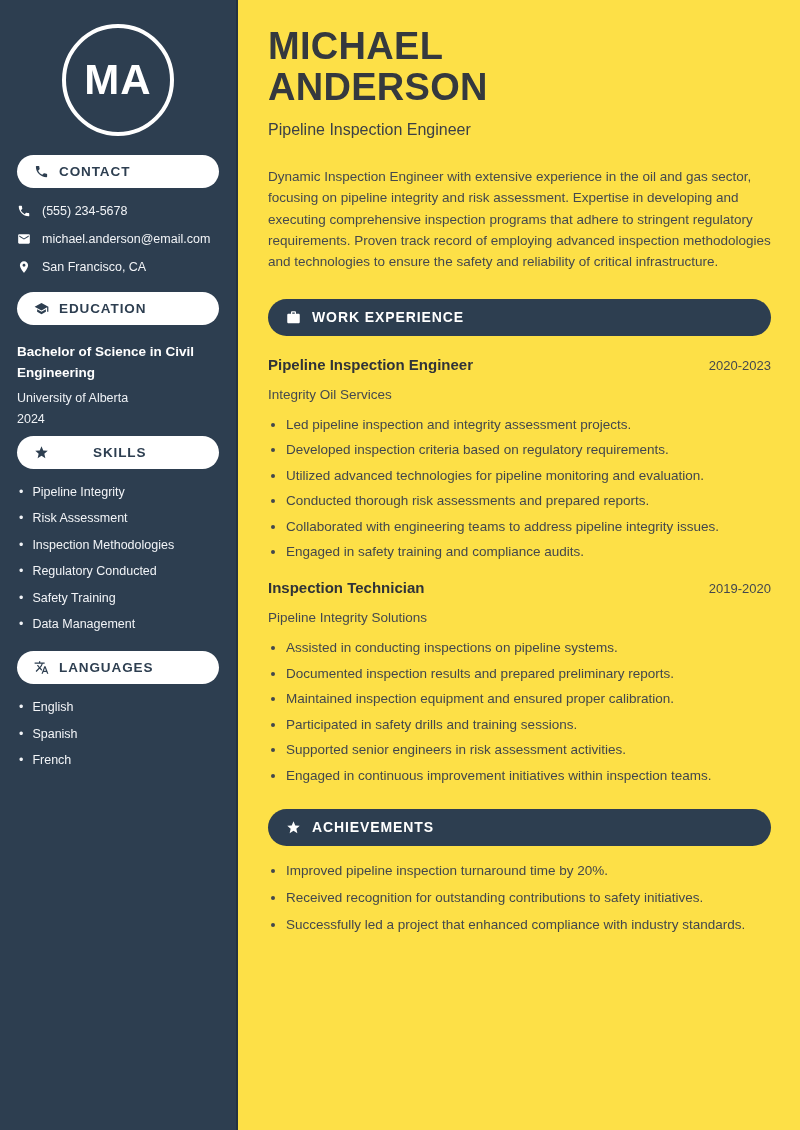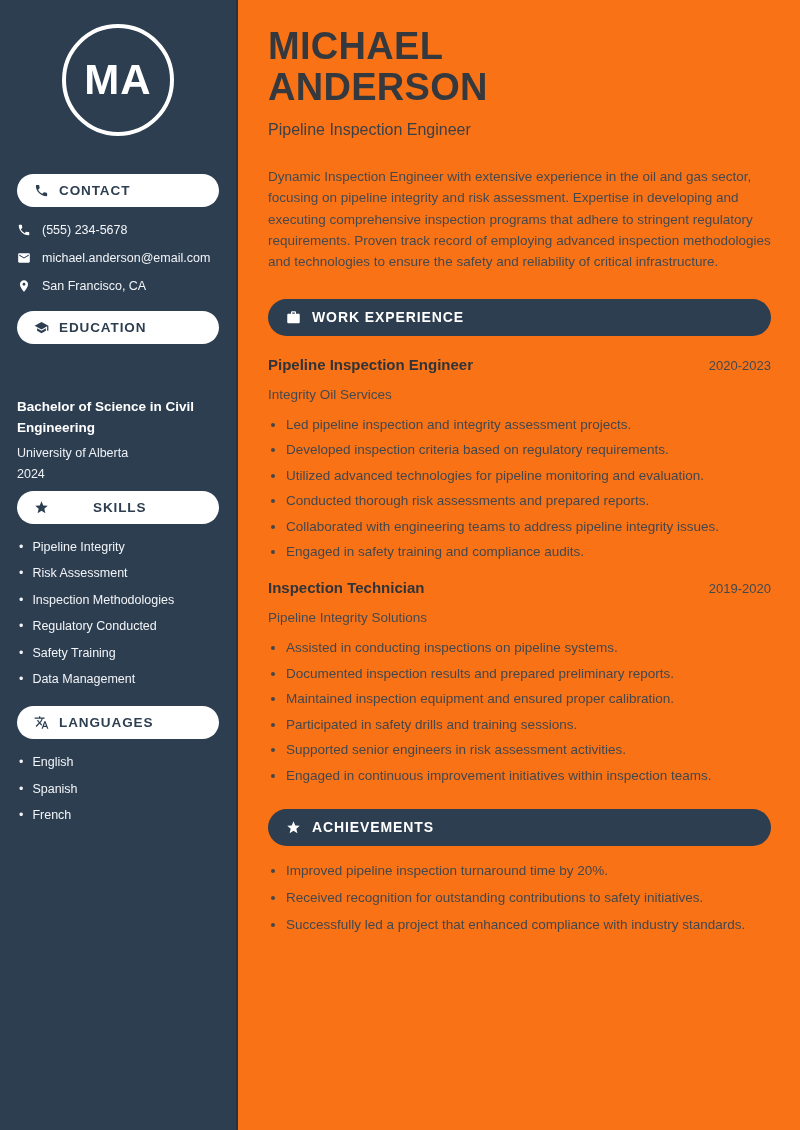--- a/index.html
+++ b/index.html
@@ -1,45 +1,45 @@
 <!DOCTYPE html>
 <html><head>
 <meta charset="utf-8">
 <style>
   * { margin:0; padding:0; box-sizing:border-box; }
   html,body { background:#e8e8ea; }
   body { font-family:"Liberation Sans","DejaVu Sans",sans-serif; }
   .page {
-    width:800px; height:1130px; display:flex; background:#f97316;
+    width:800px; height:1130px; display:flex; background:#fde047;
     margin:0 auto; overflow:hidden;
   }
   
   .sidebar {
     width:238px; flex-shrink:0; background:#2d3e50; color:#ffffff;
     border-right:2px solid #243241; padding-bottom:20px;
   }
   .avatar {
     width:112px; height:112px; border:4px solid #ffffff; border-radius:50%;
     margin:24px auto 0; display:flex; align-items:center; justify-content:center;
   }
   .avatar-initials { font-size:42px; font-weight:700; color:#ffffff; letter-spacing:1px; }
   .side-pill {
     background:#ffffff; color:#2d3e50; border-radius:17px; height:33px;
     margin:0 17px; display:flex; align-items:center; gap:10px; padding:0 14px 0 17px;
     font-weight:700; font-size:13.5px; letter-spacing:0.9px;
   }
   .side-pill svg { width:15px; height:15px; flex-shrink:0; }
-  .pill-contact { margin-top:38px; }
+  .pill-contact { margin-top:19px; }
   .contact-list { padding:16px 17px 0; }
   .contact-row { display:flex; align-items:center; gap:11px; margin-bottom:14px; }
   .contact-row svg { width:14px; height:14px; flex-shrink:0; color:#ffffff; }
   .contact-text { font-size:12.5px; color:#f2f4f7; }
   .pill-education { margin-top:18px;text-align:center; }
   .edu-block { padding:17px 17px 0; }
-  .edu-degree { font-weight:700; font-size:13.5px; line-height:1.55; color:#ffffff;margin-top:36px; }
+  .edu-degree { font-weight:700; font-size:13.5px; line-height:1.55; color:#ffffff; }
   .edu-school { font-size:12.5px; color:#eef1f5; margin-top:7px; }
   .edu-year   { font-size:12.5px; color:#eef1f5; margin-top:7px; }
   .pill-skills { margin-top:10px;gap:44px; }
   .side-list { list-style:none; padding:16px 17px 0 19px; }
   .side-list li { font-size:12.5px; color:#f2f4f7; margin-bottom:12.5px; display:flex; gap:9px;text-align:center; }
   .side-list li::before { content:"•"; color:#f2f4f7; }
   .pill-languages { margin-top:20px; }
   
   .main { flex:1; padding:26px 29px 0 30px; }
   .name { font-size:38px; font-weight:700; color:#35393e; line-height:1.08; letter-spacing:0.3px; }

